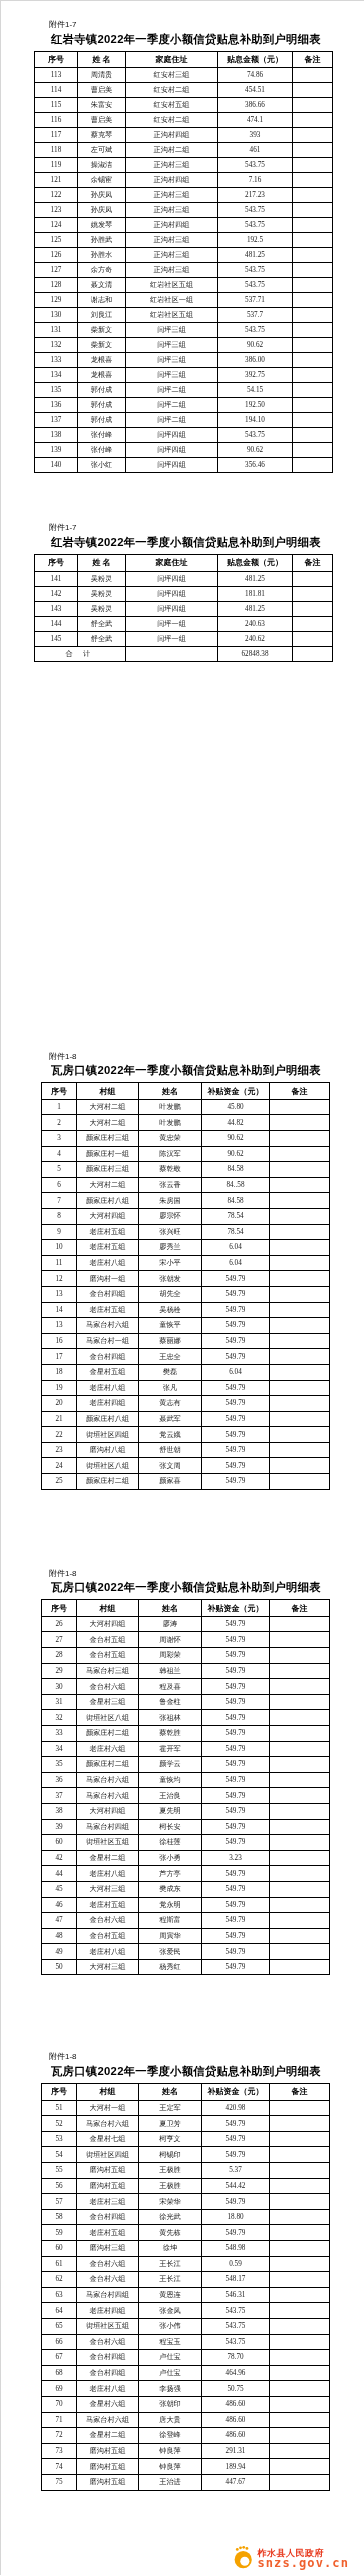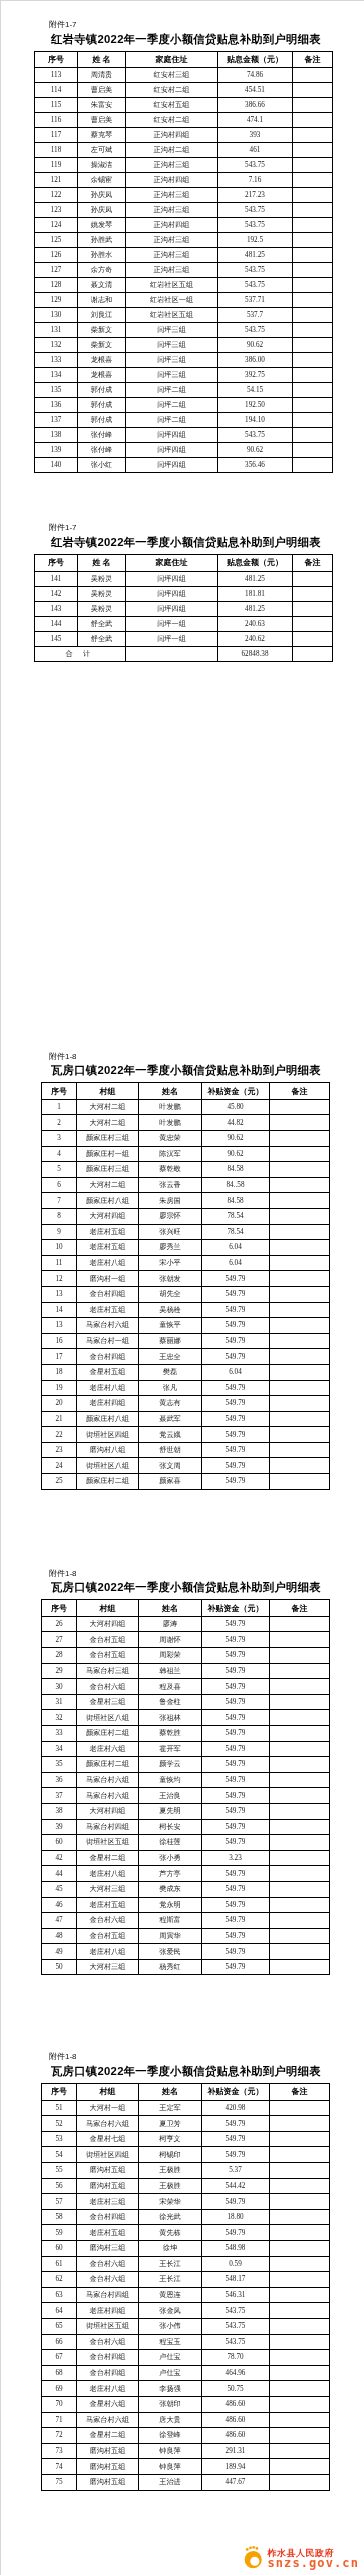--- a/index.html
+++ b/index.html
@@ -45,21 +45,21 @@
   table.type-b th:nth-child(4),table.type-b td:nth-child(4){width:68px;}
   table.type-b th:nth-child(5),table.type-b td:nth-child(5){width:60px;}
   td.total-label{font-size:8px;font-weight:700;letter-spacing:4.3px;margin-left:44px;}
   td.total-amount{font-weight:700;font-size:7.5px;margin-top:36px;}
   .s1 .att-label{padding-top:19.3px;}
   .s2 .att-label{padding-top:50px;}
   .s3 .att-label{padding-top:390px;}
   .s4 .att-label{padding-top:79px;}
   .s5 .att-label{padding-top:77px;}
   .gov-footer{
-    position:absolute;right:5px;bottom:3.2px;display:flex;align-items:center;gap:4.3px;
+    position:absolute;right:15px;bottom:3.2px;display:flex;align-items:center;gap:4.3px;
   }
   .gov-footer .txt{display:flex;flex-direction:column;align-items:flex-start;}
   .gov-site-name{
     font-family:"Liberation Sans", sans-serif;font-size:9px;font-weight:900;
     color:#e8391d;line-height:10.7px;letter-spacing:0.5px;
   }
   .gov-site-url{
     font-family:"DejaVu Sans Mono", monospace;font-size:12px;font-weight:700;
     color:#f0612e;line-height:9.7px;letter-spacing:1.1px;
   }

